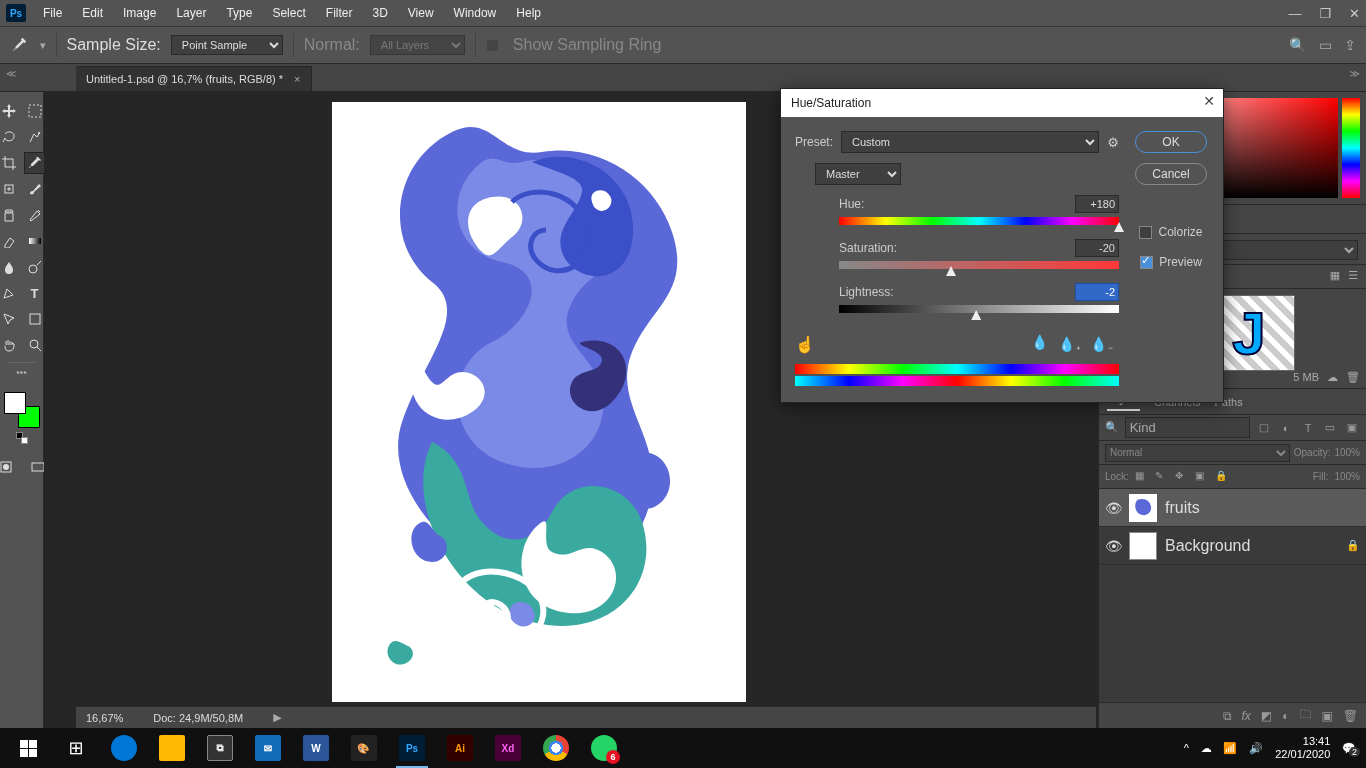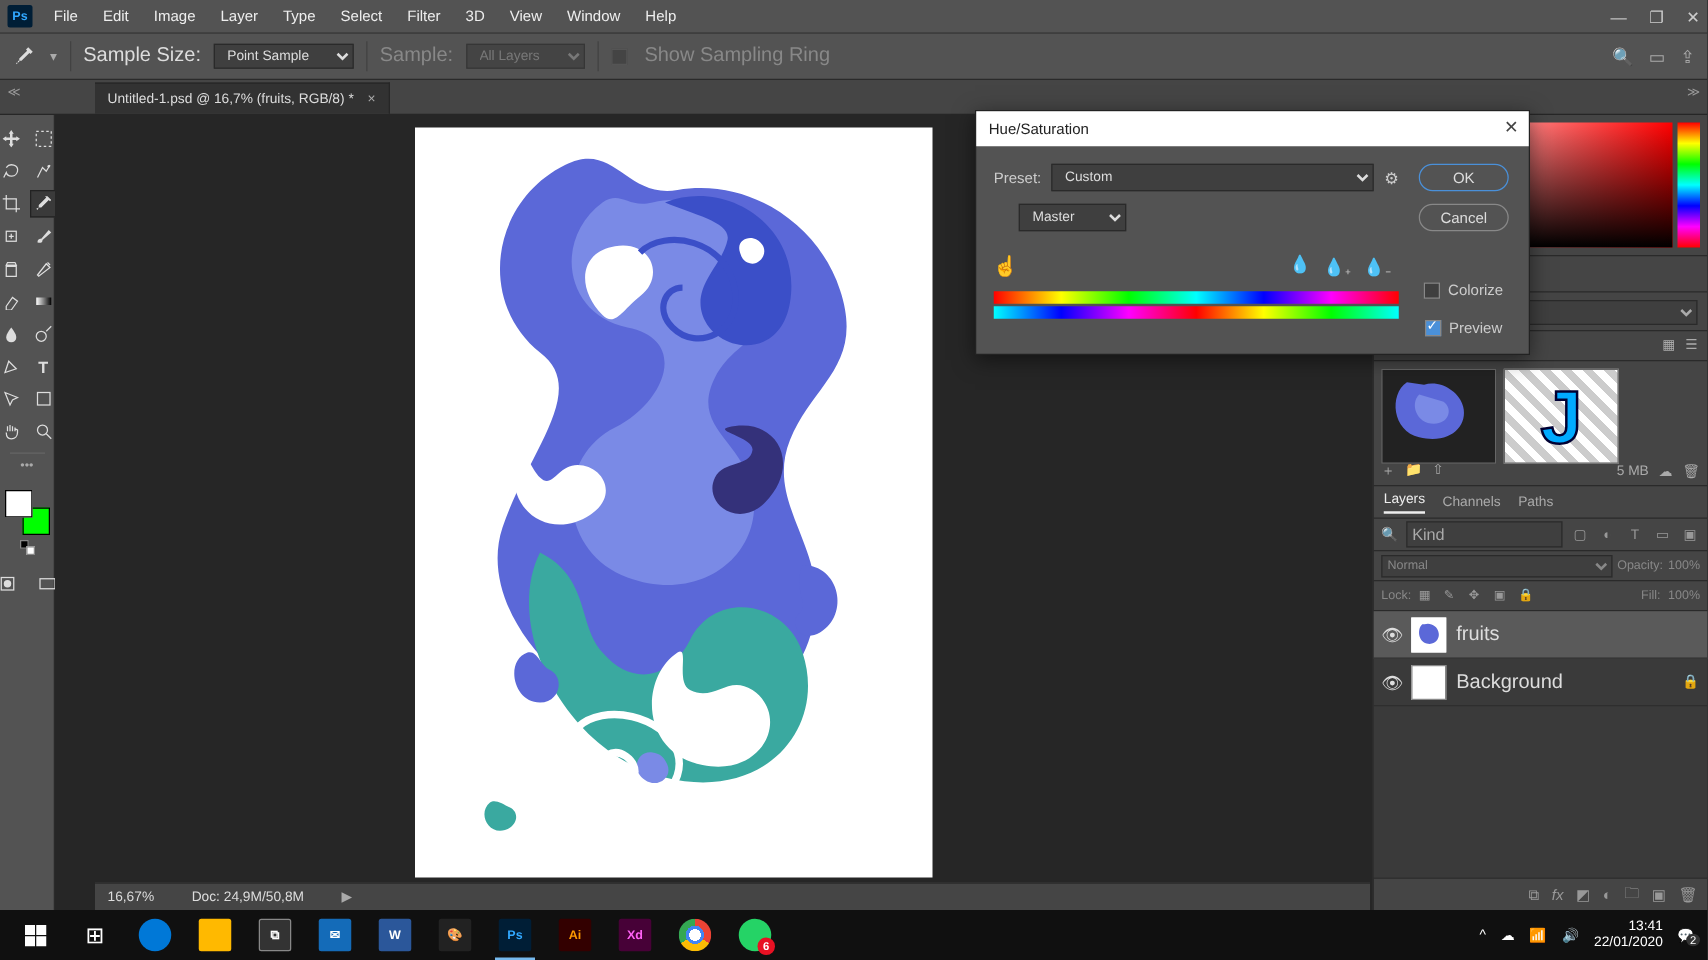--- a/index.html
+++ b/index.html
@@ -182,21 +182,21 @@
   <div class="tool-icn">
     <svg width="18" height="18" viewBox="0 0 20 20">
         <path d="M14 2l4 4-2 2-1-1-7 7H5l-1 3-1-1 3-1v-3l7-7-1-1z" fill="#ddd"></path>
       </svg>
   </div>
   <span style="color:#aaa">▾</span>
   <div class="sep"></div>
   <label>Sample Size:</label>
   <select><option>Point Sample</option></select>
   <div class="sep"></div>
-  <label class="dim">Sample:</label>
+  <label class="dim">Normal:</label>
   <select class="dim" disabled=""><option>All Layers</option></select>
   <div class="sep"></div>
   <span class="chk"></span>
   <label class="dim">Show Sampling Ring</label>
   <div class="righticons">
     <span>🔍</span>
     <span>▭</span>
     <span>⇪</span>
   </div>
 </div>
@@ -504,20 +504,49 @@
   <div class="body">
     <div class="left">
       <div class="row">
         <span>Preset:</span>
         <select class="preset-sel"><option>Custom</option></select>
         <span class="gear">⚙</span>
       </div>
       <div class="row" style="margin-left:20px">
         <select style="width:86px"><option>Master</option></select>
       </div>
+      <div class="sliders">
+        <div class="sld">
+          <div class="lab">
+              <span>Hue:</span>
+              <input value="+180" style="">
+            </div>
+          <div class="track huetrack">
+              <div class="knob" style="left:100%"></div>
+            </div>
+        </div>
+        <div class="sld">
+          <div class="lab">
+              <span>Saturation:</span>
+              <input value="-20" style="">
+            </div>
+          <div class="track sattrack">
+              <div class="knob" style="left:40%"></div>
+            </div>
+        </div>
+        <div class="sld">
+          <div class="lab">
+              <span>Lightness:</span>
+              <input class="active" value="-2" style="">
+            </div>
+          <div class="track lighttrack">
+              <div class="knob" style="left:49%"></div>
+            </div>
+        </div>
+      </div>
       <div style="display:flex;align-items:center;justify-content:space-between;margin-top:8px">
         <span class="handtool">☝</span>
         <div class="eyedrops">
           <span>💧</span>
           <span>💧₊</span>
           <span>💧₋</span>
         </div>
       </div>
       <div class="spectrums">
         <div class="spec spec1"></div>

